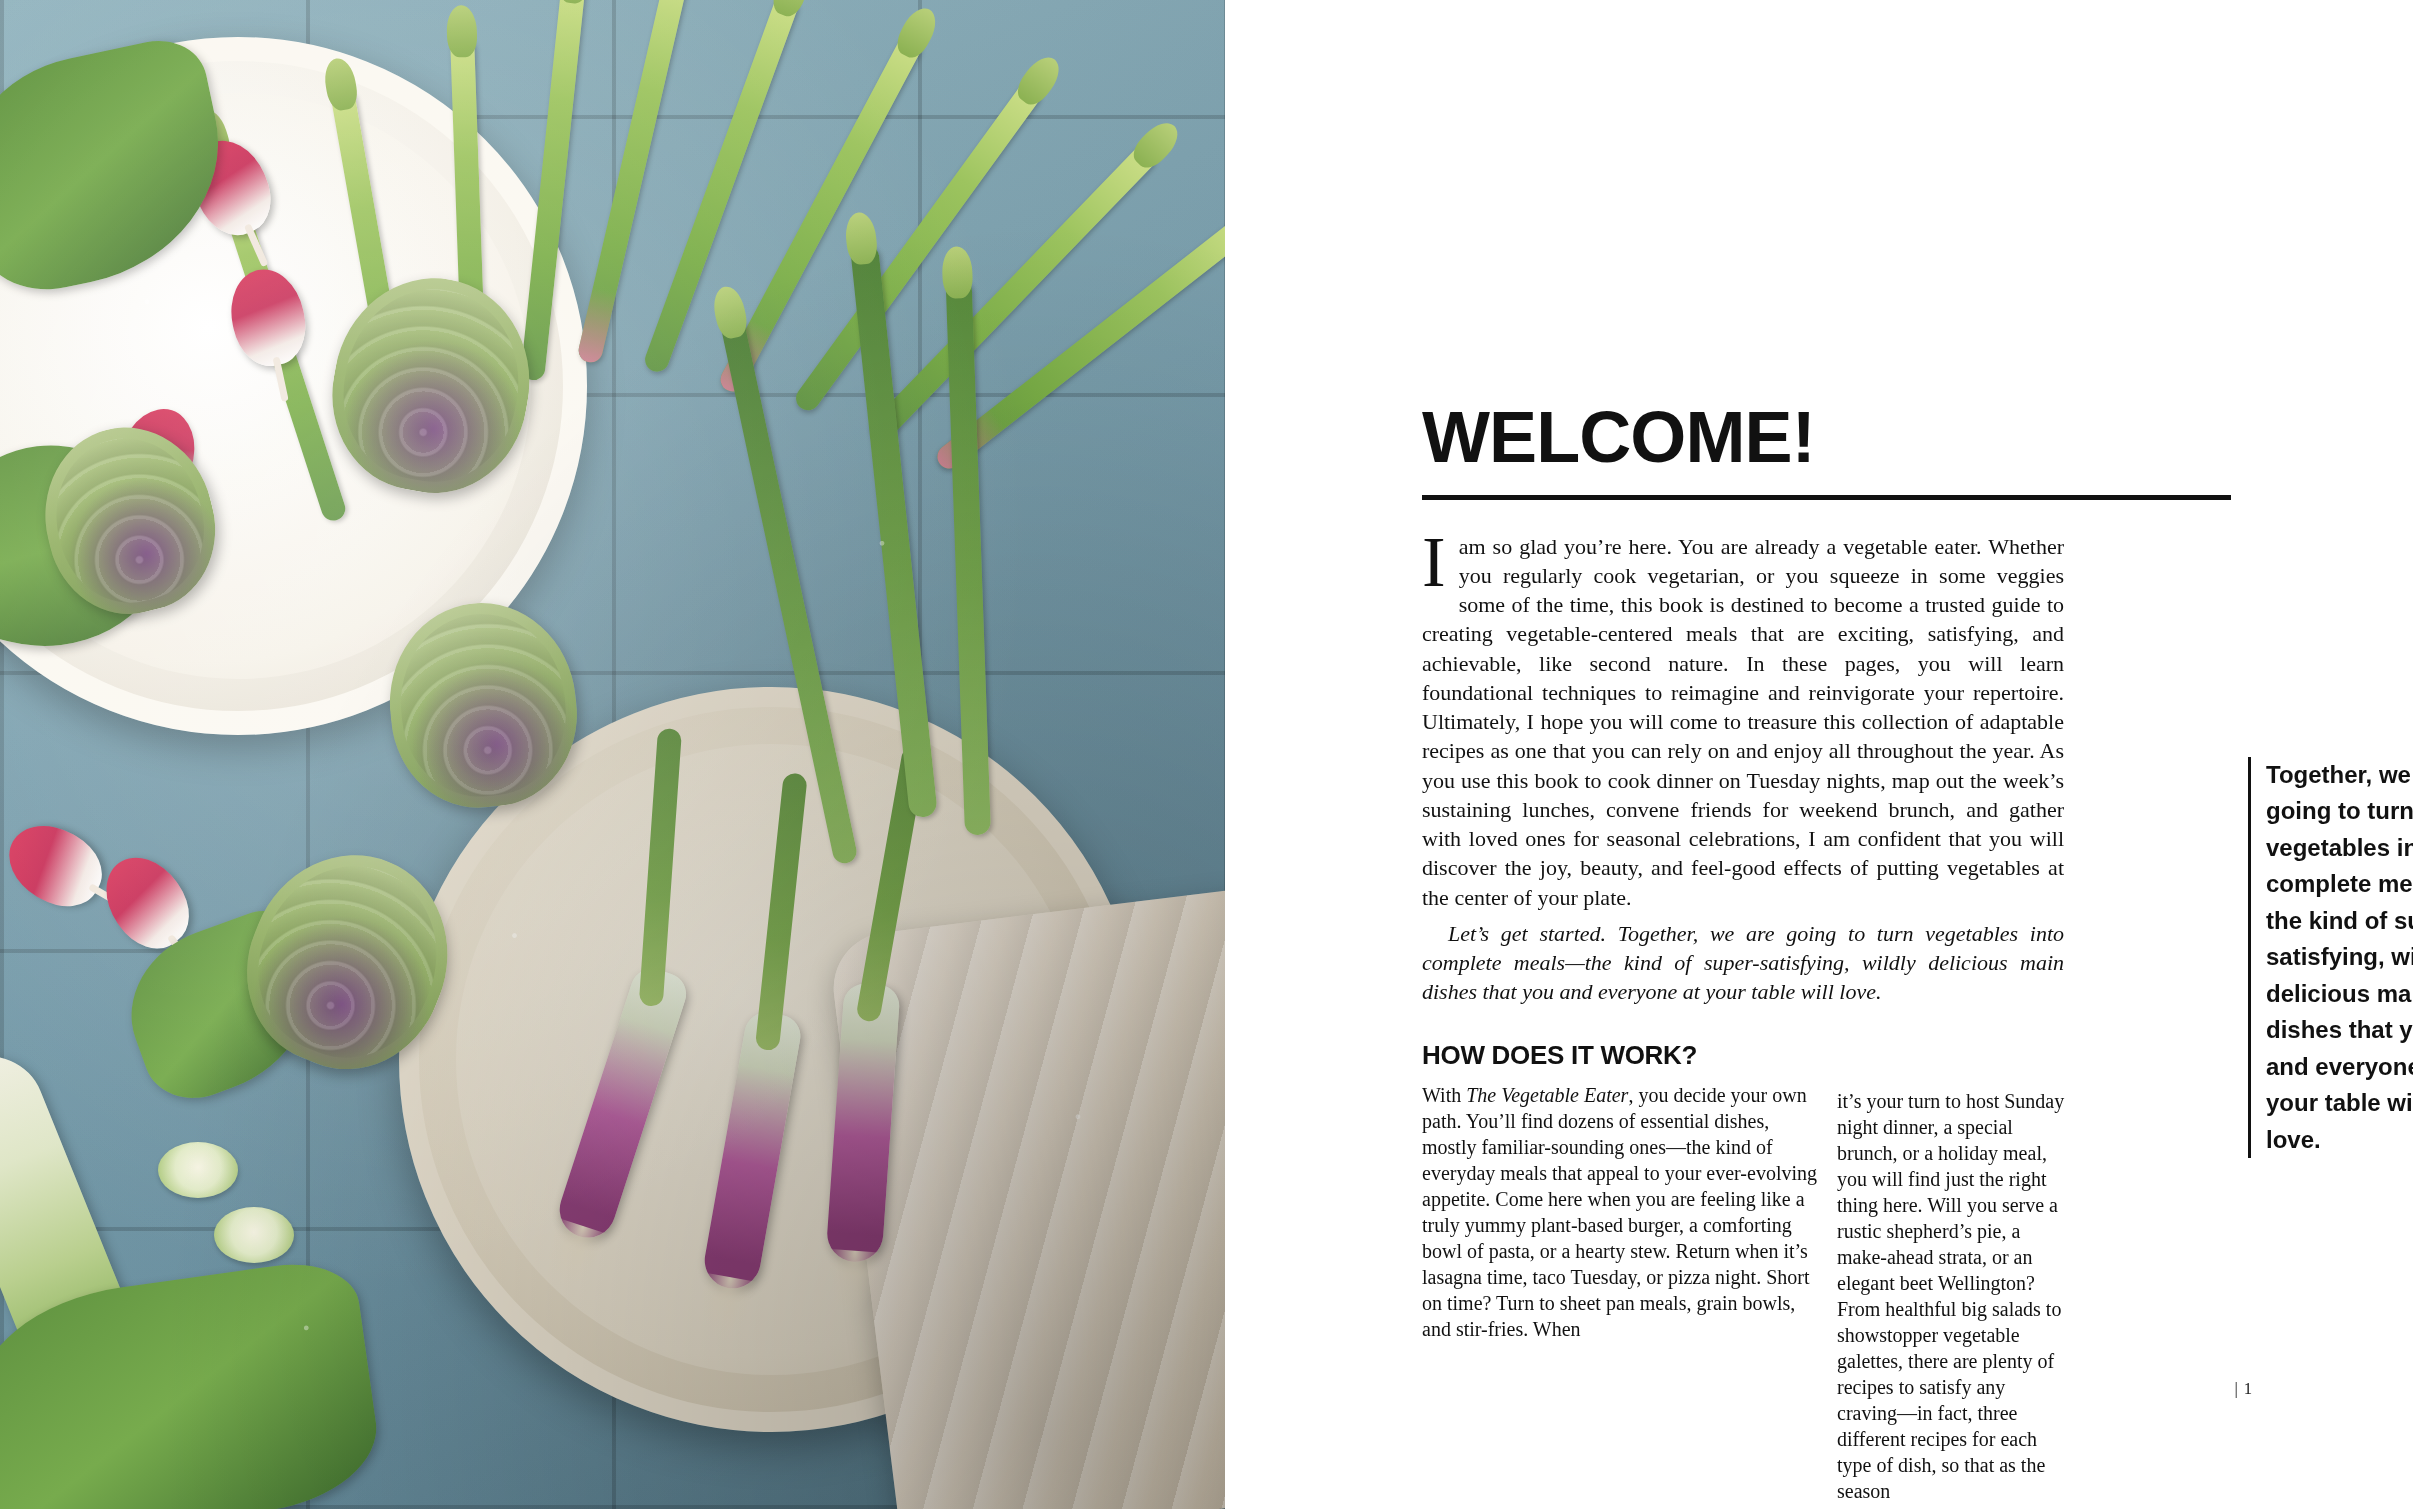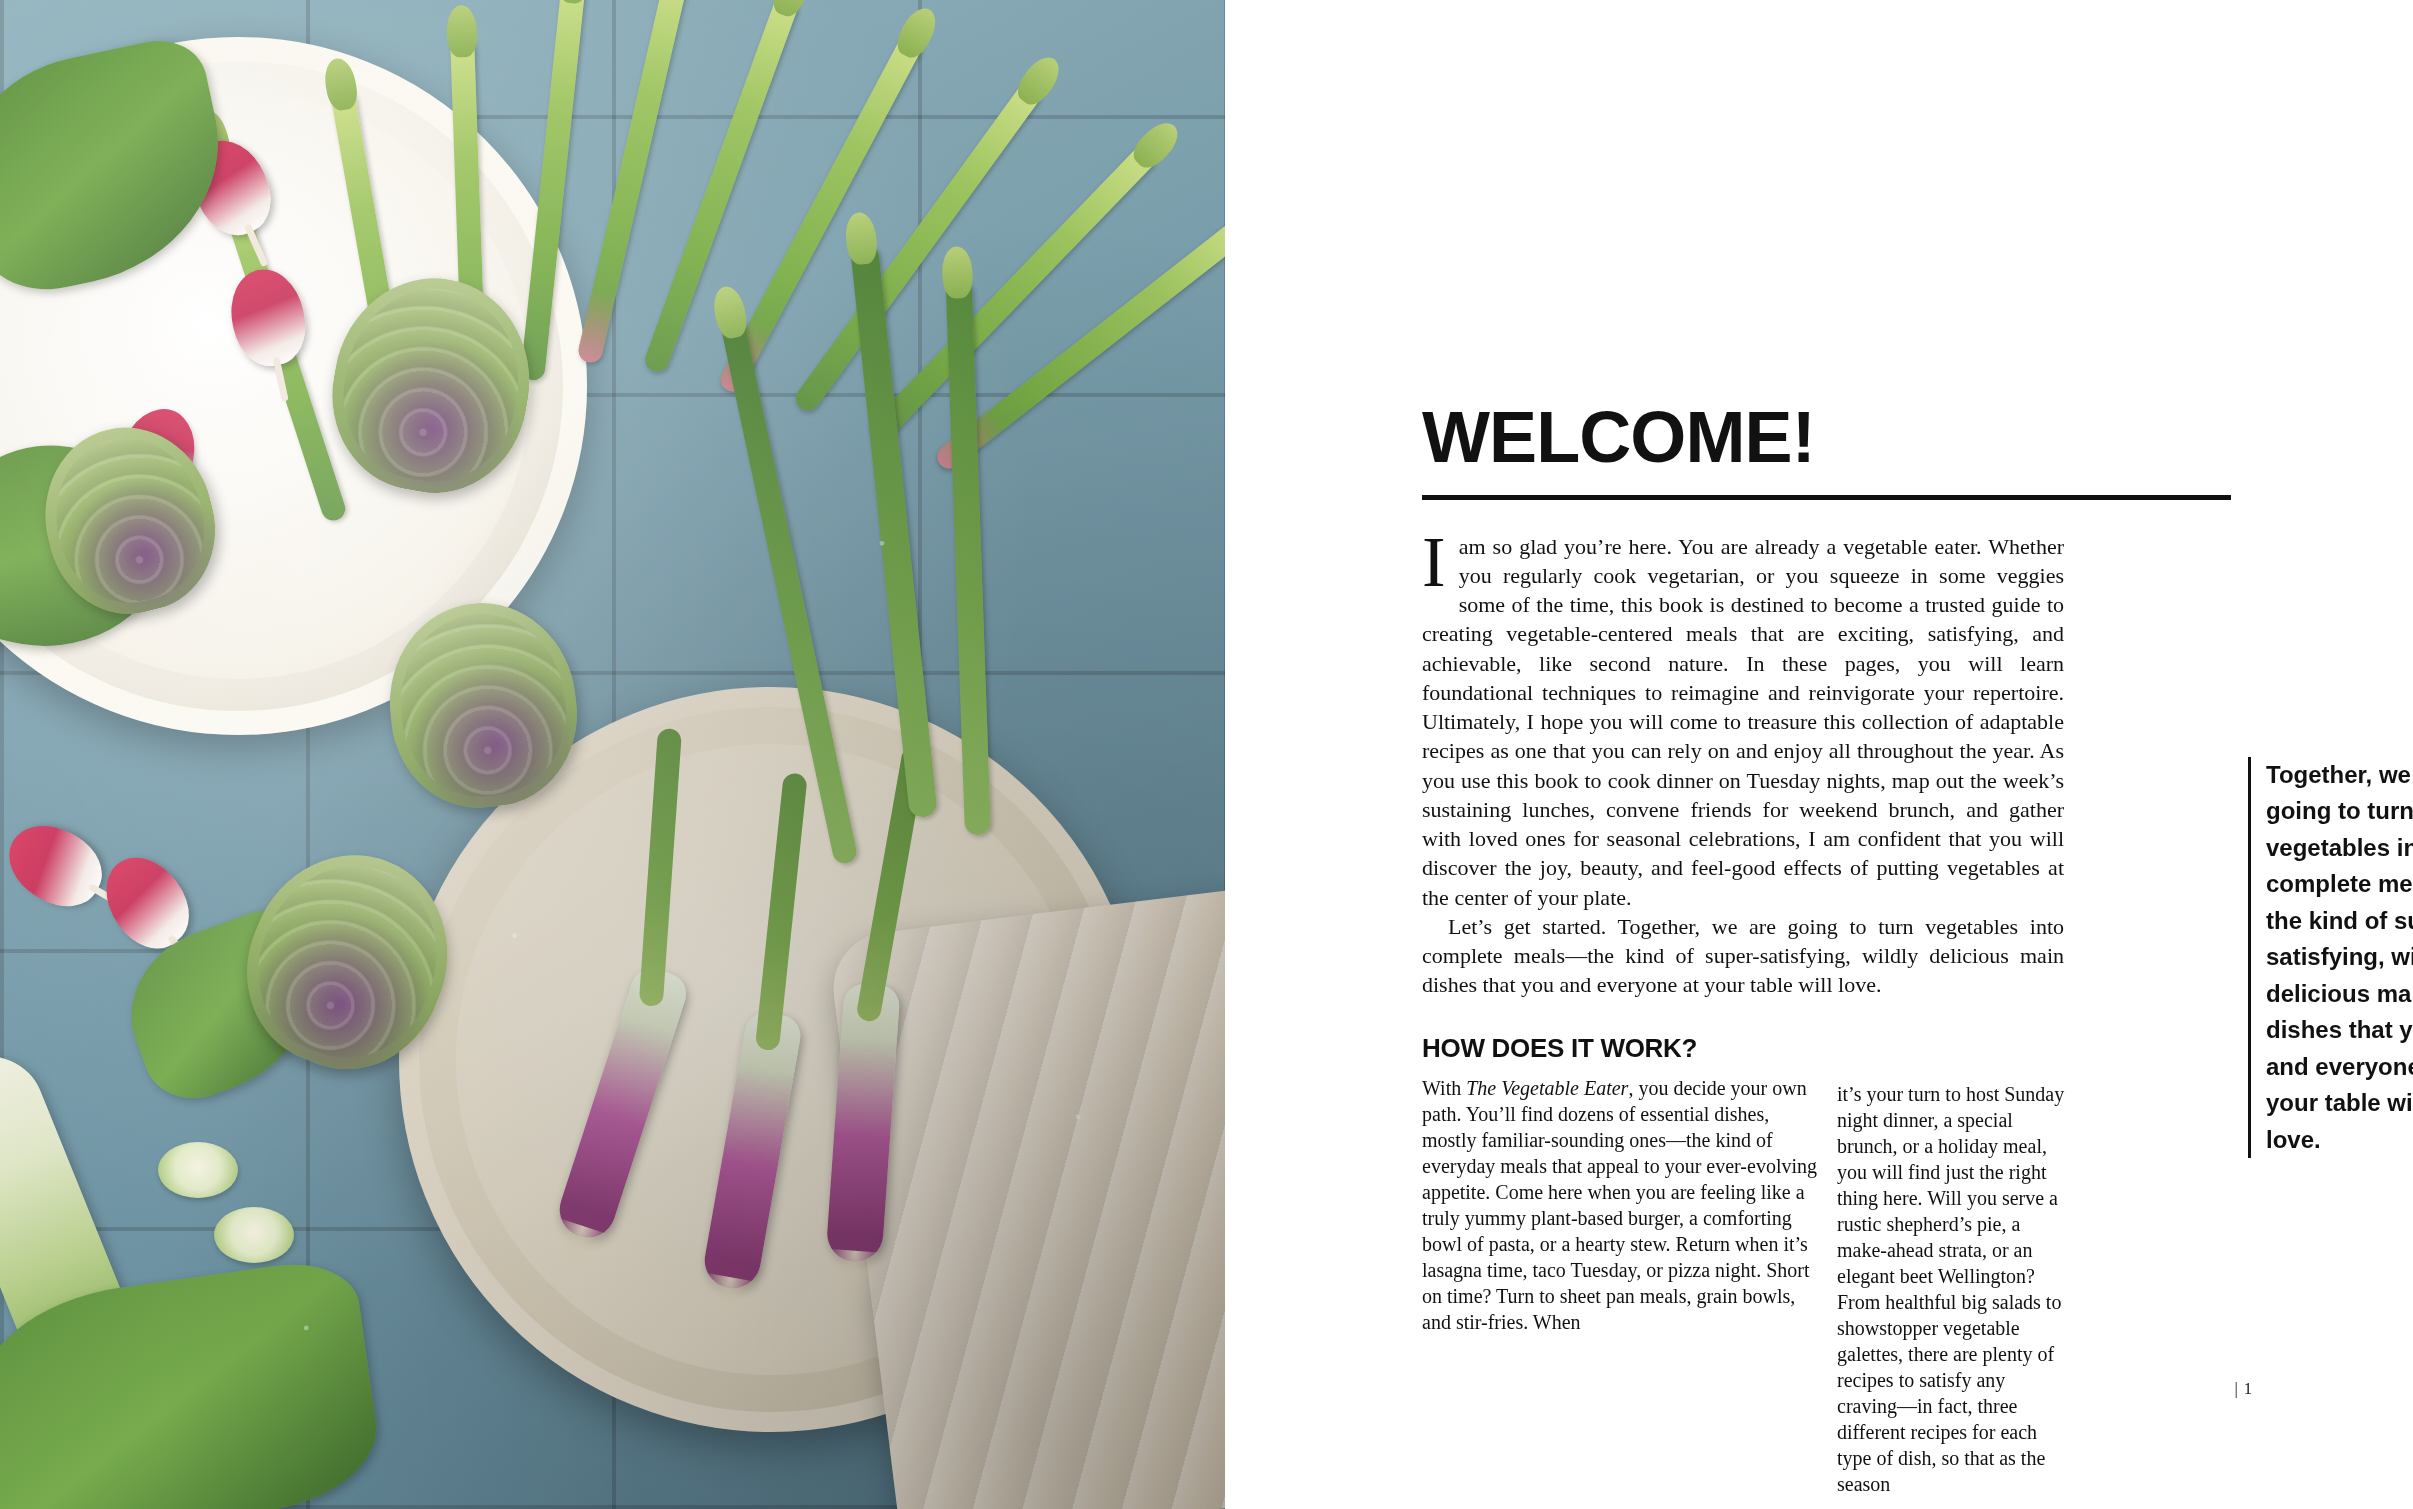--- a/index.html
+++ b/index.html
@@ -265,21 +265,21 @@
   .lede .dropcap {
     float: left;
     font-family: "Liberation Serif", serif;
     font-size: 71px;
     line-height: 0.78;
     padding: 3.7px 13px 0 0;
     font-weight: normal;
     color: #111111;
   }
   .lede p { margin: 0; }
-  .lede p + p { text-indent: 26px; margin-top: 0; }
+  .lede p + p { text-indent: 26px; margin-top: 7px; font-style: italic; }
 
   .columns-wrap {
     display: flex;
     gap: 16px;
     margin-top: 33px;
   }
   .col {
     width: 399px;
   }
   .col.narrow { width: 232px; }

